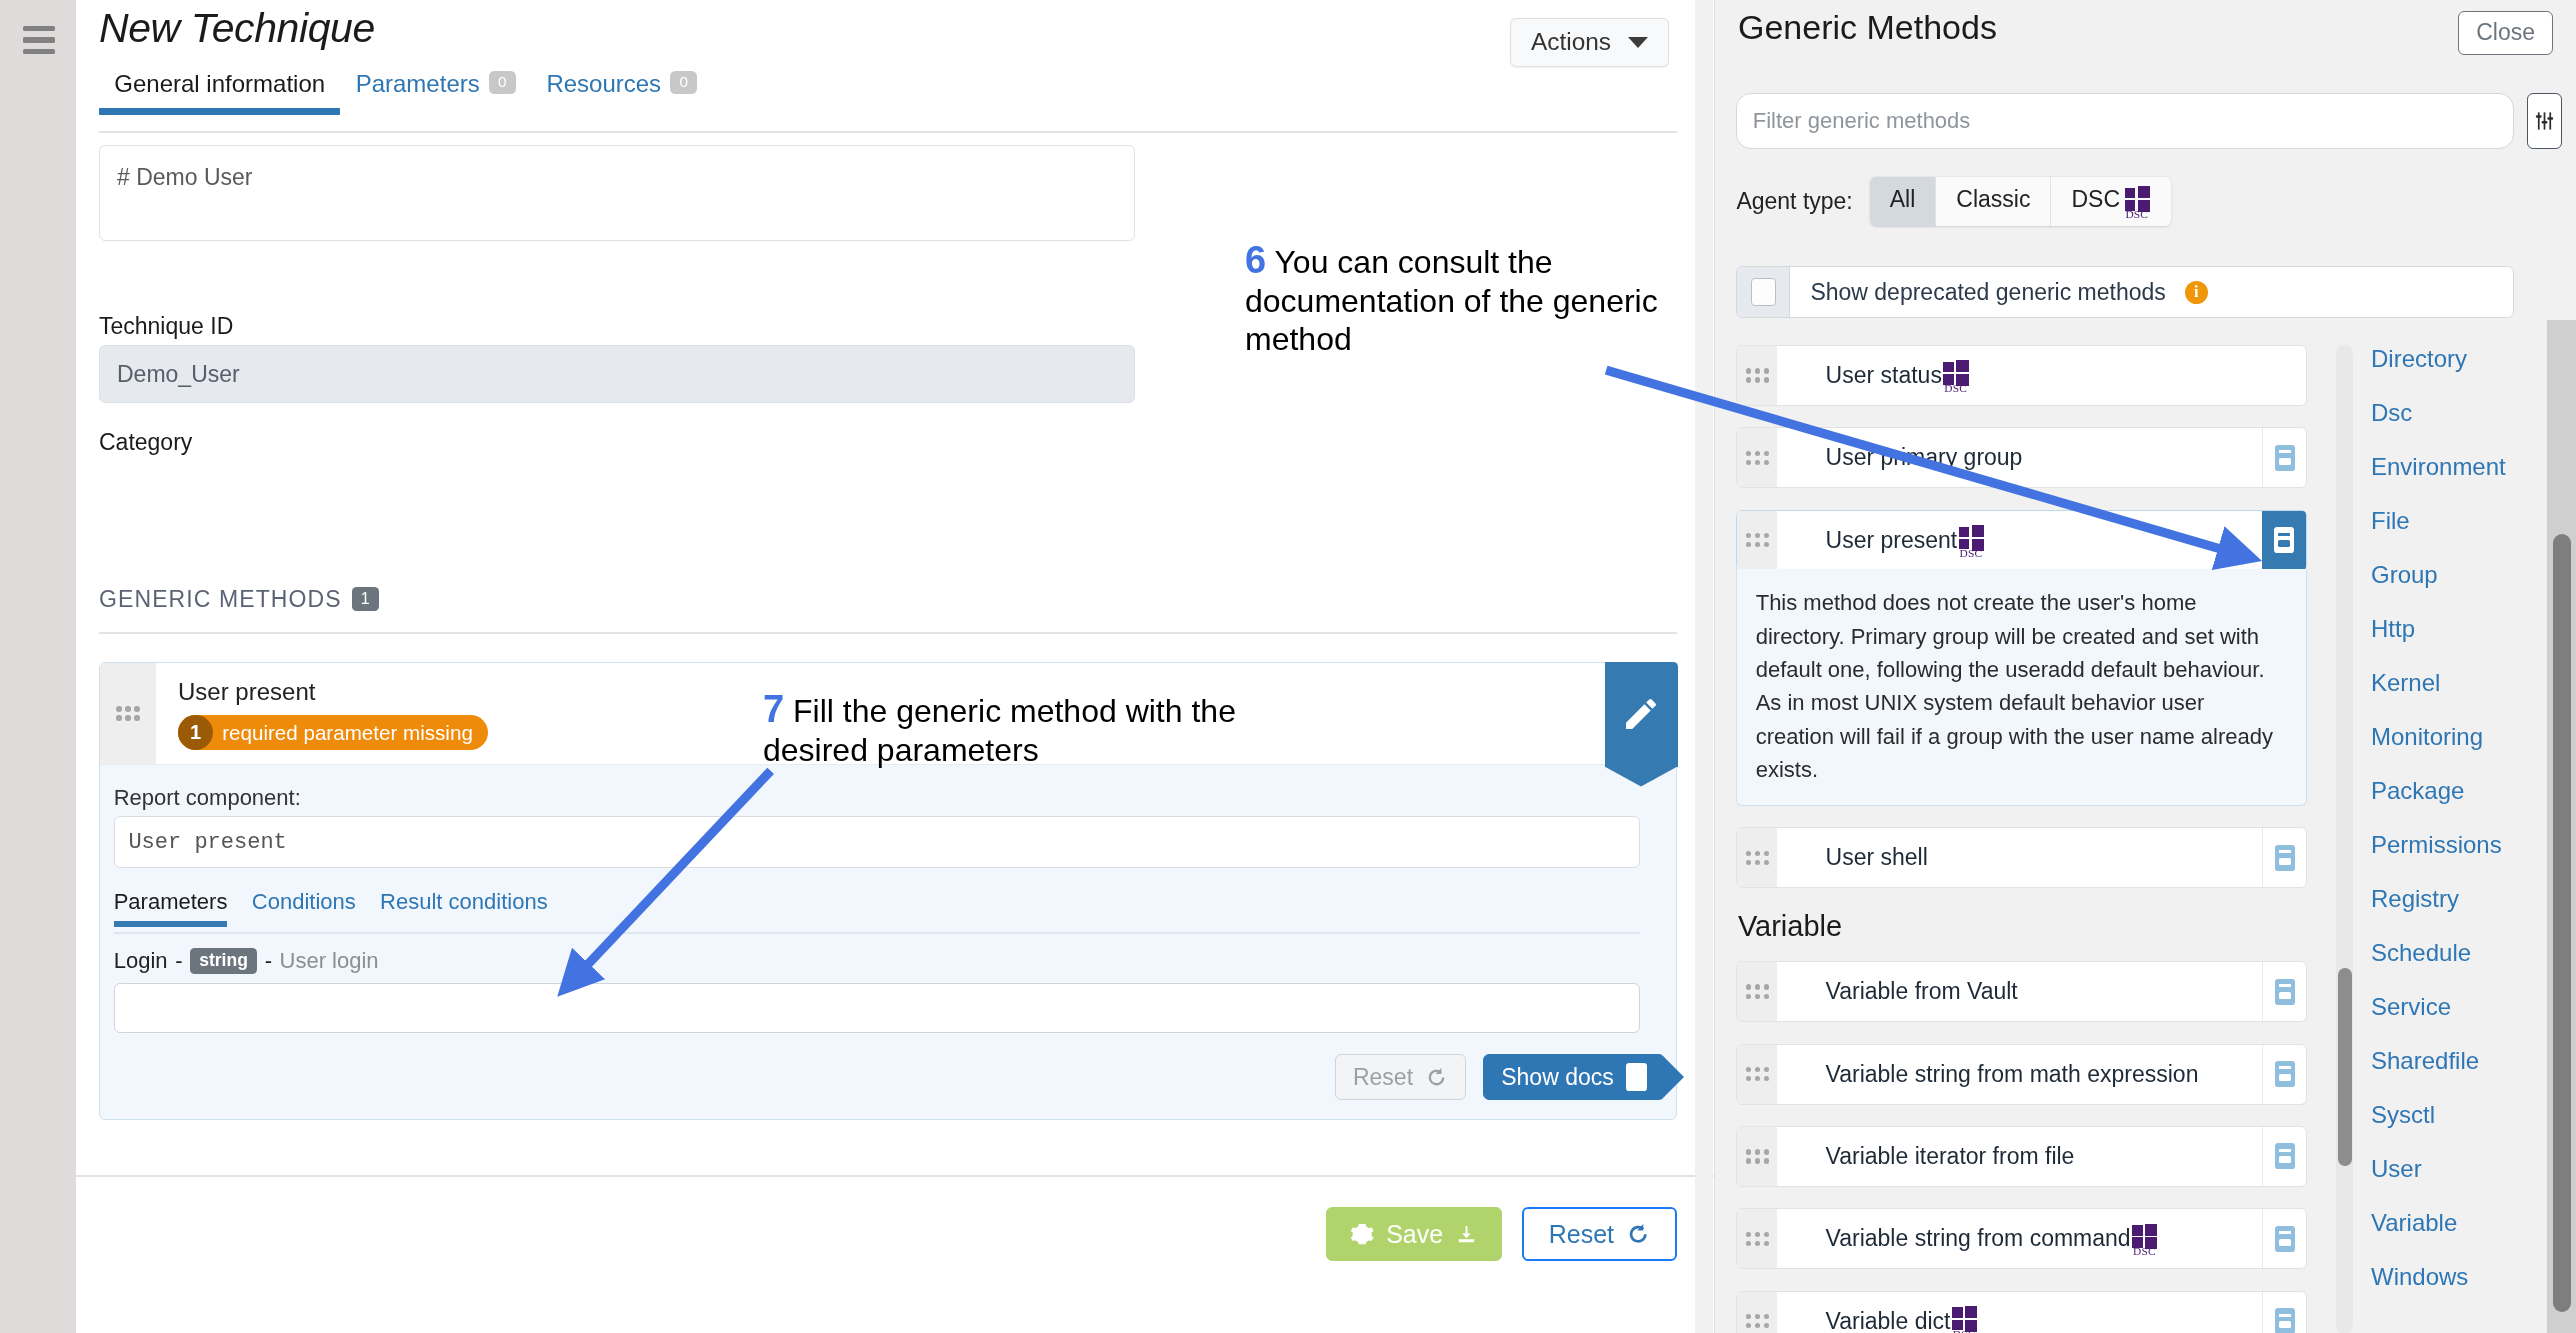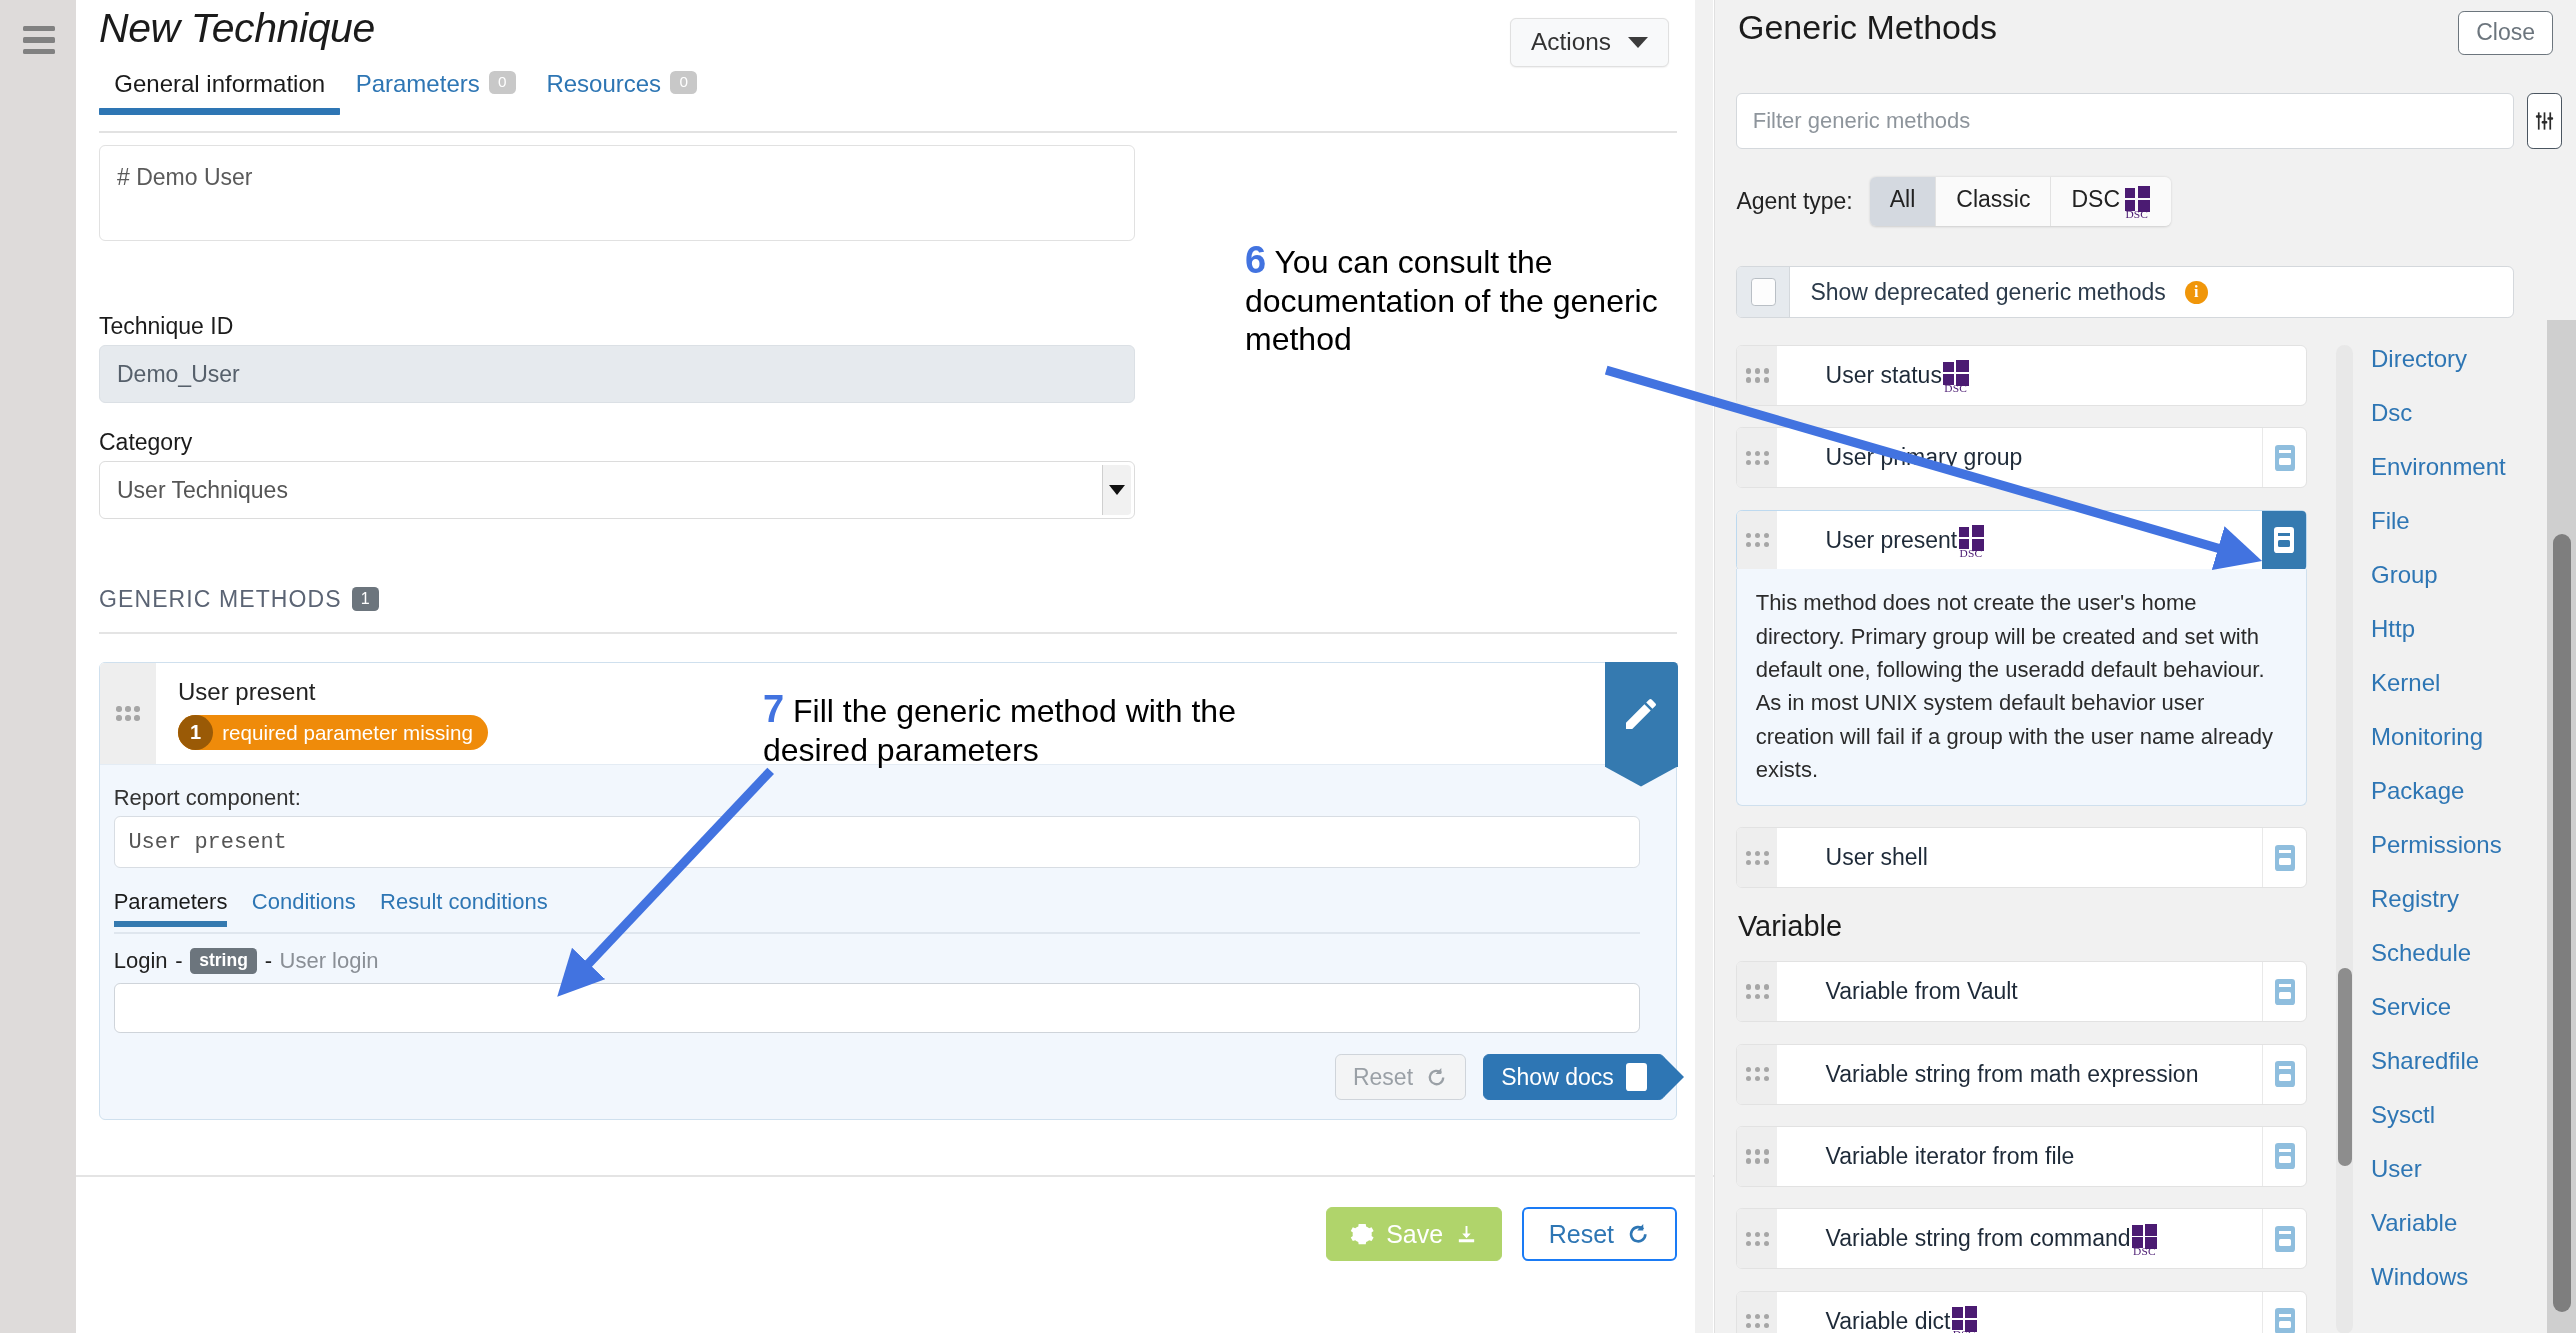--- a/index.html
+++ b/index.html
@@ -177,21 +177,21 @@
     position:absolute; left:1714px; top:0; width:862px; height:1334px;
     background:#f1f1f1; border-left:1.5px solid #e0e0e0;
   }
   #rp-title { position:absolute; left:23px; top:7.6px; font-size:34px; color:#1b1b1b; }
   #btn-close {
     position:absolute; right:23px; top:10.7px; background:#fff; border:1.5px solid #6c757d;
     border-radius:6.1px; padding:7.6px 17px; font-size:23px; color:#6c757d; cursor:pointer;
   }
   #filter-input {
     position:absolute; left:21.4px; top:93px; width:778px; height:56px;
-    background:#fff; border:1.5px solid #d4d8dc; border-radius:6px;
+    background:#fff; border:1.5px solid #d4d8dc; border-radius:15px;
     display:flex; align-items:center; padding:0 15.3px; font-size:22px; color:#8e959c;
   }
   #filter-settings-btn {
     position:absolute; left:812px; top:93px; width:35px; height:56px;
     background:#fff; border:1.5px solid #4a5560; border-radius:6.1px; cursor:pointer;
     display:flex; align-items:center; justify-content:center;
   }
 
   #agent-type-row { position:absolute; left:21.4px; top:177px; display:flex; align-items:center; gap:17px; }
   #agent-type-label { font-size:23px; color:#222; }
@@ -297,26 +297,20 @@
   <div id="desc-box">
     <div># Demo User</div>
   </div>
 
   <div class="field-label" id="label-technique-id">Technique ID</div>
   <div class="field-input readonly" id="input-technique-id">
     <span>Demo_User</span>
   </div>
 
   <div class="field-label" id="label-category">Category</div>
-  <div class="field-input" id="select-category">
-    <span>User Techniques</span>
-    <span id="select-arrow-box">
-        <i></i>
-      </span>
-  </div>
 
   <div id="gm-heading">
     <span>GENERIC METHODS</span><span class="count">1</span>
   </div>
   <div id="gm-divider"></div>
 
   <div id="method-card">
     <div id="method-card-head">
       <div id="drag-handle-main">
         <span class="dots6">

